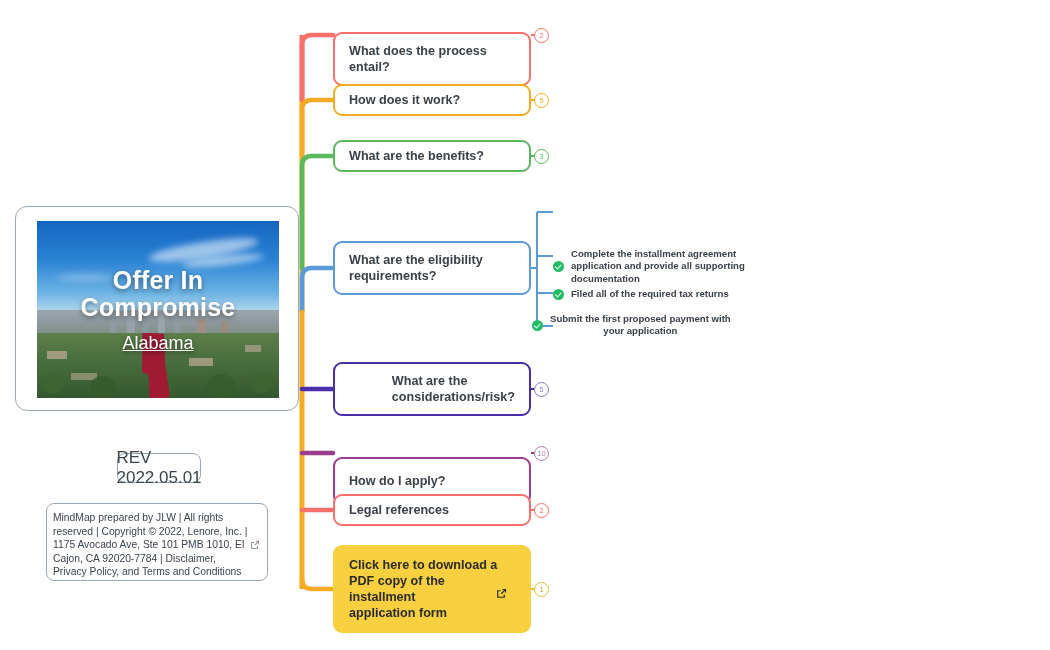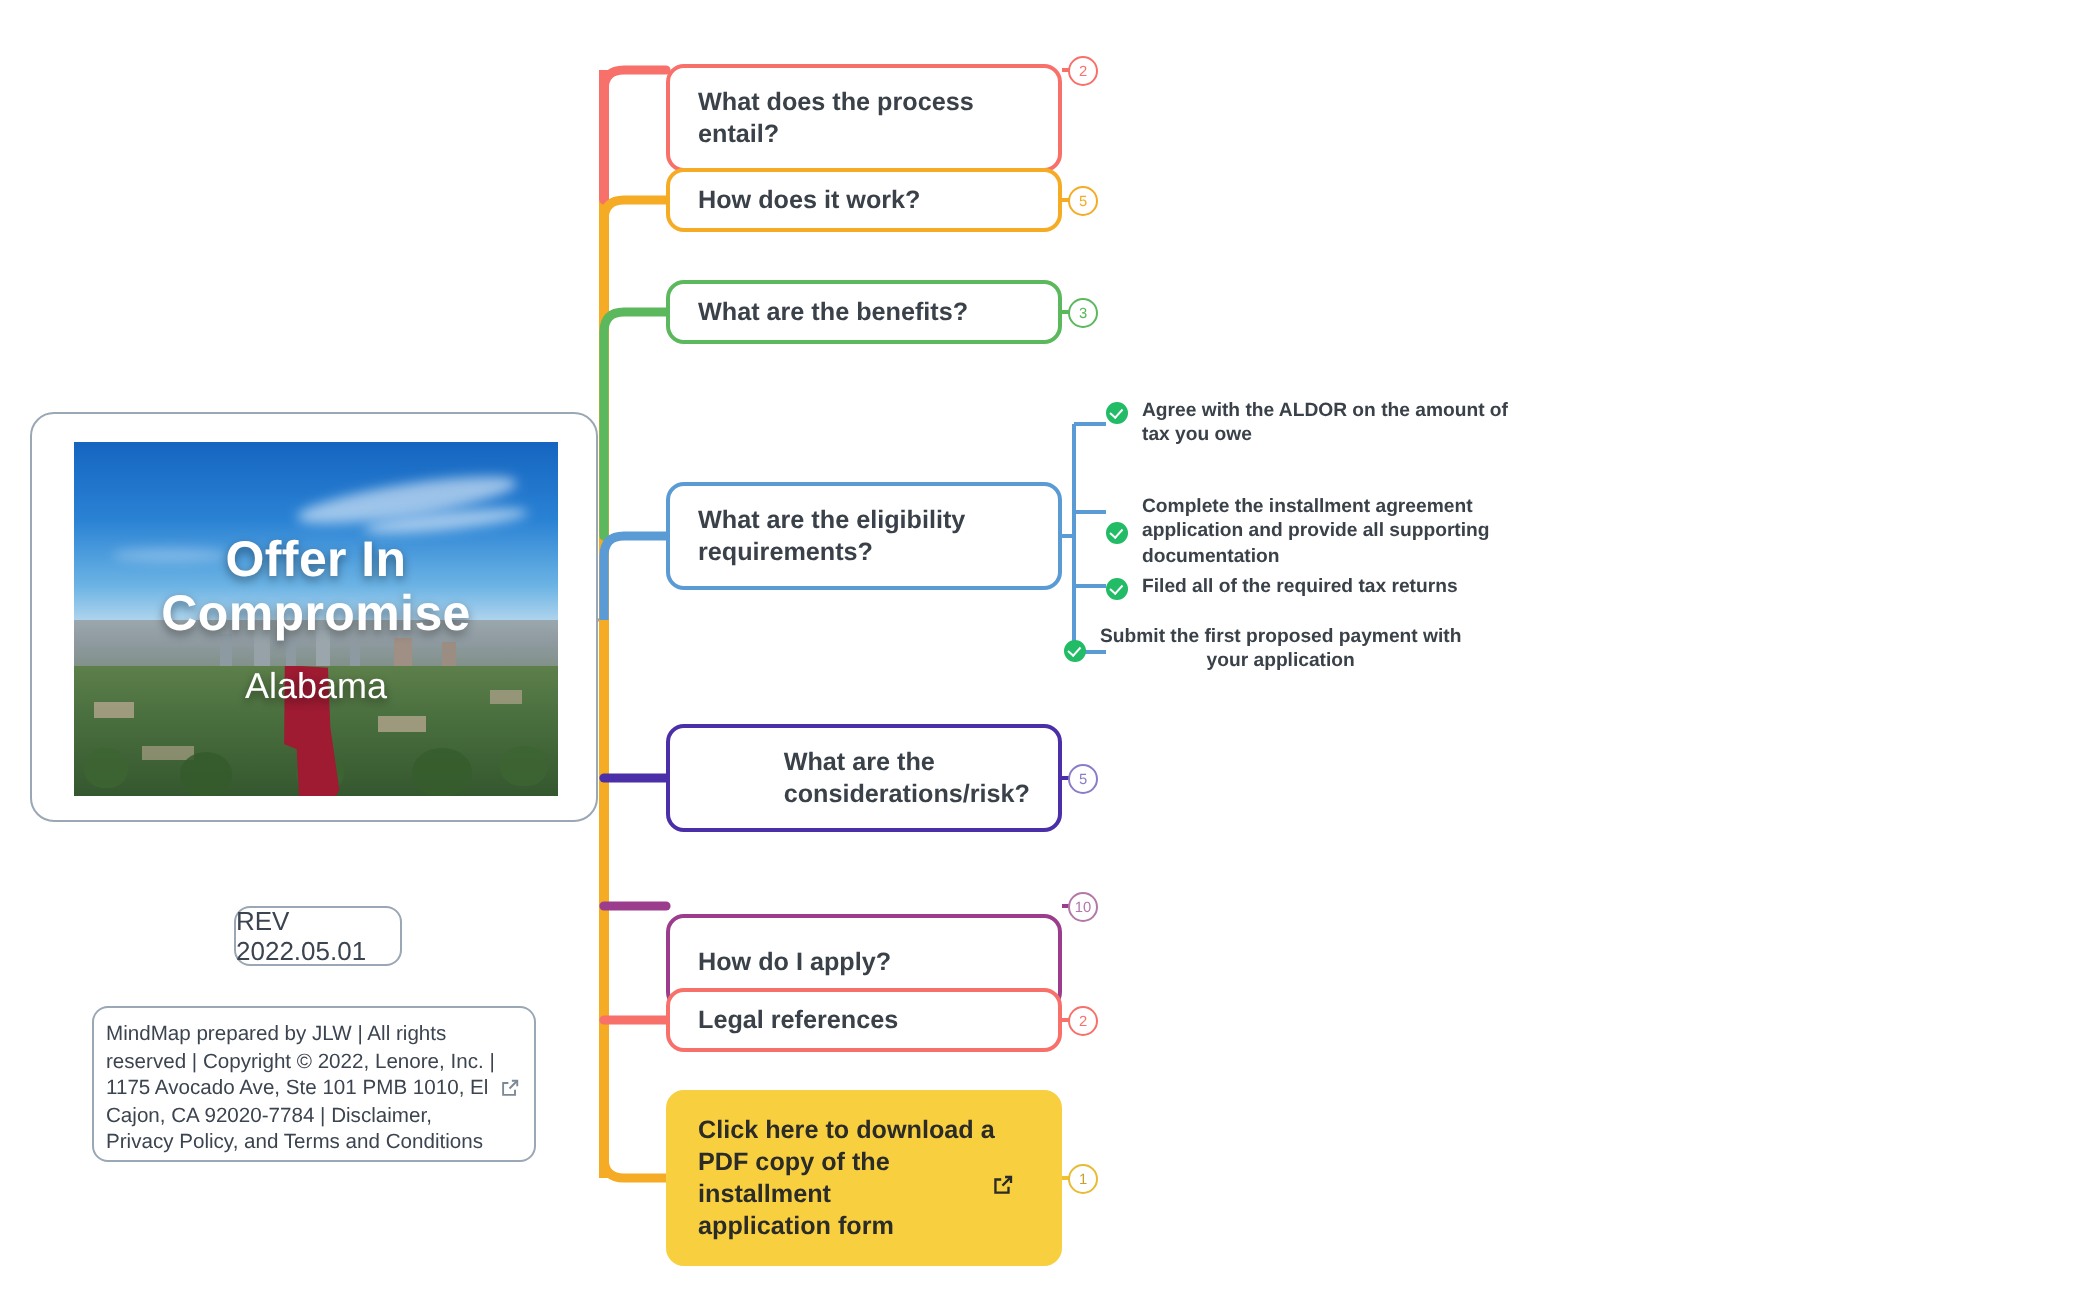--- a/index.html
+++ b/index.html
@@ -43,29 +43,29 @@
     clip-path:polygon(6% 0%,78% 2%,82% 46%,97% 92%,86% 100%,30% 99%,26% 62%,5% 58%);
   }
   .ctitle{
     position:absolute;left:0;right:0;top:26%;text-align:center;
     color:#fff;font-weight:bold;font-size:25px;line-height:1.08;
     letter-spacing:.2px;
     text-shadow:0 2px 5px rgba(0,0,0,.42);
   }
   .csub{
     position:absolute;left:0;right:0;top:63%;text-align:center;
-    color:#fff;font-size:18px;text-shadow:0 2px 4px rgba(0,0,0,.45);
+    color:#fff;font-size:18px;text-shadow:0 2px 4px rgba(0,0,0,.45);text-decoration:underline;
   }
 
   
   .revbox{
     position:absolute;left:117px;top:453px;width:84px;height:30px;
     border:1.2px solid #9aa7b4;border-radius:8px;background:#fff;
     display:flex;align-items:center;justify-content:center;
-    font-size:13px;color:#3c4450;box-sizing:border-box;
+    font-size:17px;color:#3c4450;box-sizing:border-box;
   }
   .footbox{
     position:absolute;left:46px;top:503px;width:222px;height:78px;
     border:1.2px solid #9aa7b4;border-radius:8px;background:#fff;
     box-sizing:border-box;padding:7px 6px;
   }
   .foottext{font-size:10.3px;line-height:1.32;color:#3c4450;width:196px;}
   .footlink{position:absolute;right:7px;top:32px;color:#7c8894;}
 
   
@@ -257,25 +257,20 @@
           <path d="M13.8 2.2 L7.6 8.4"></path>
         <path d="M12 9.3v4.2H2.5V4h4.2"></path>
       </svg>
     </span>
   </div>
   <div class="counter-stub" style="left:531px;top:588px;background:#f0c02e;"></div>
   <div class="counter" style="left:534px;top:582px;border-color:#e8bb33;color:#c9a02a;">
     <span>1</span>
   </div>
 
-  <div class="subitem" style="left:553px;top:200px;width:215px;">
-    <span class="chk"></span>
-    <span class="subtext">Agree with the ALDOR on the amount of
-tax you owe</span>
-  </div>
   <div class="subitem" style="left:553px;top:237px;width:215px;margin-top:11px;">
     <span class="chk" style="margin-top:13px;"></span>
     <span class="subtext">Complete the installment agreement
 application and provide all supporting
 documentation</span>
   </div>
   <div class="subitem" style="left:553px;top:288px;width:215px;">
     <span class="chk"></span>
     <span class="subtext">Filed all of the required tax returns</span>
   </div>

